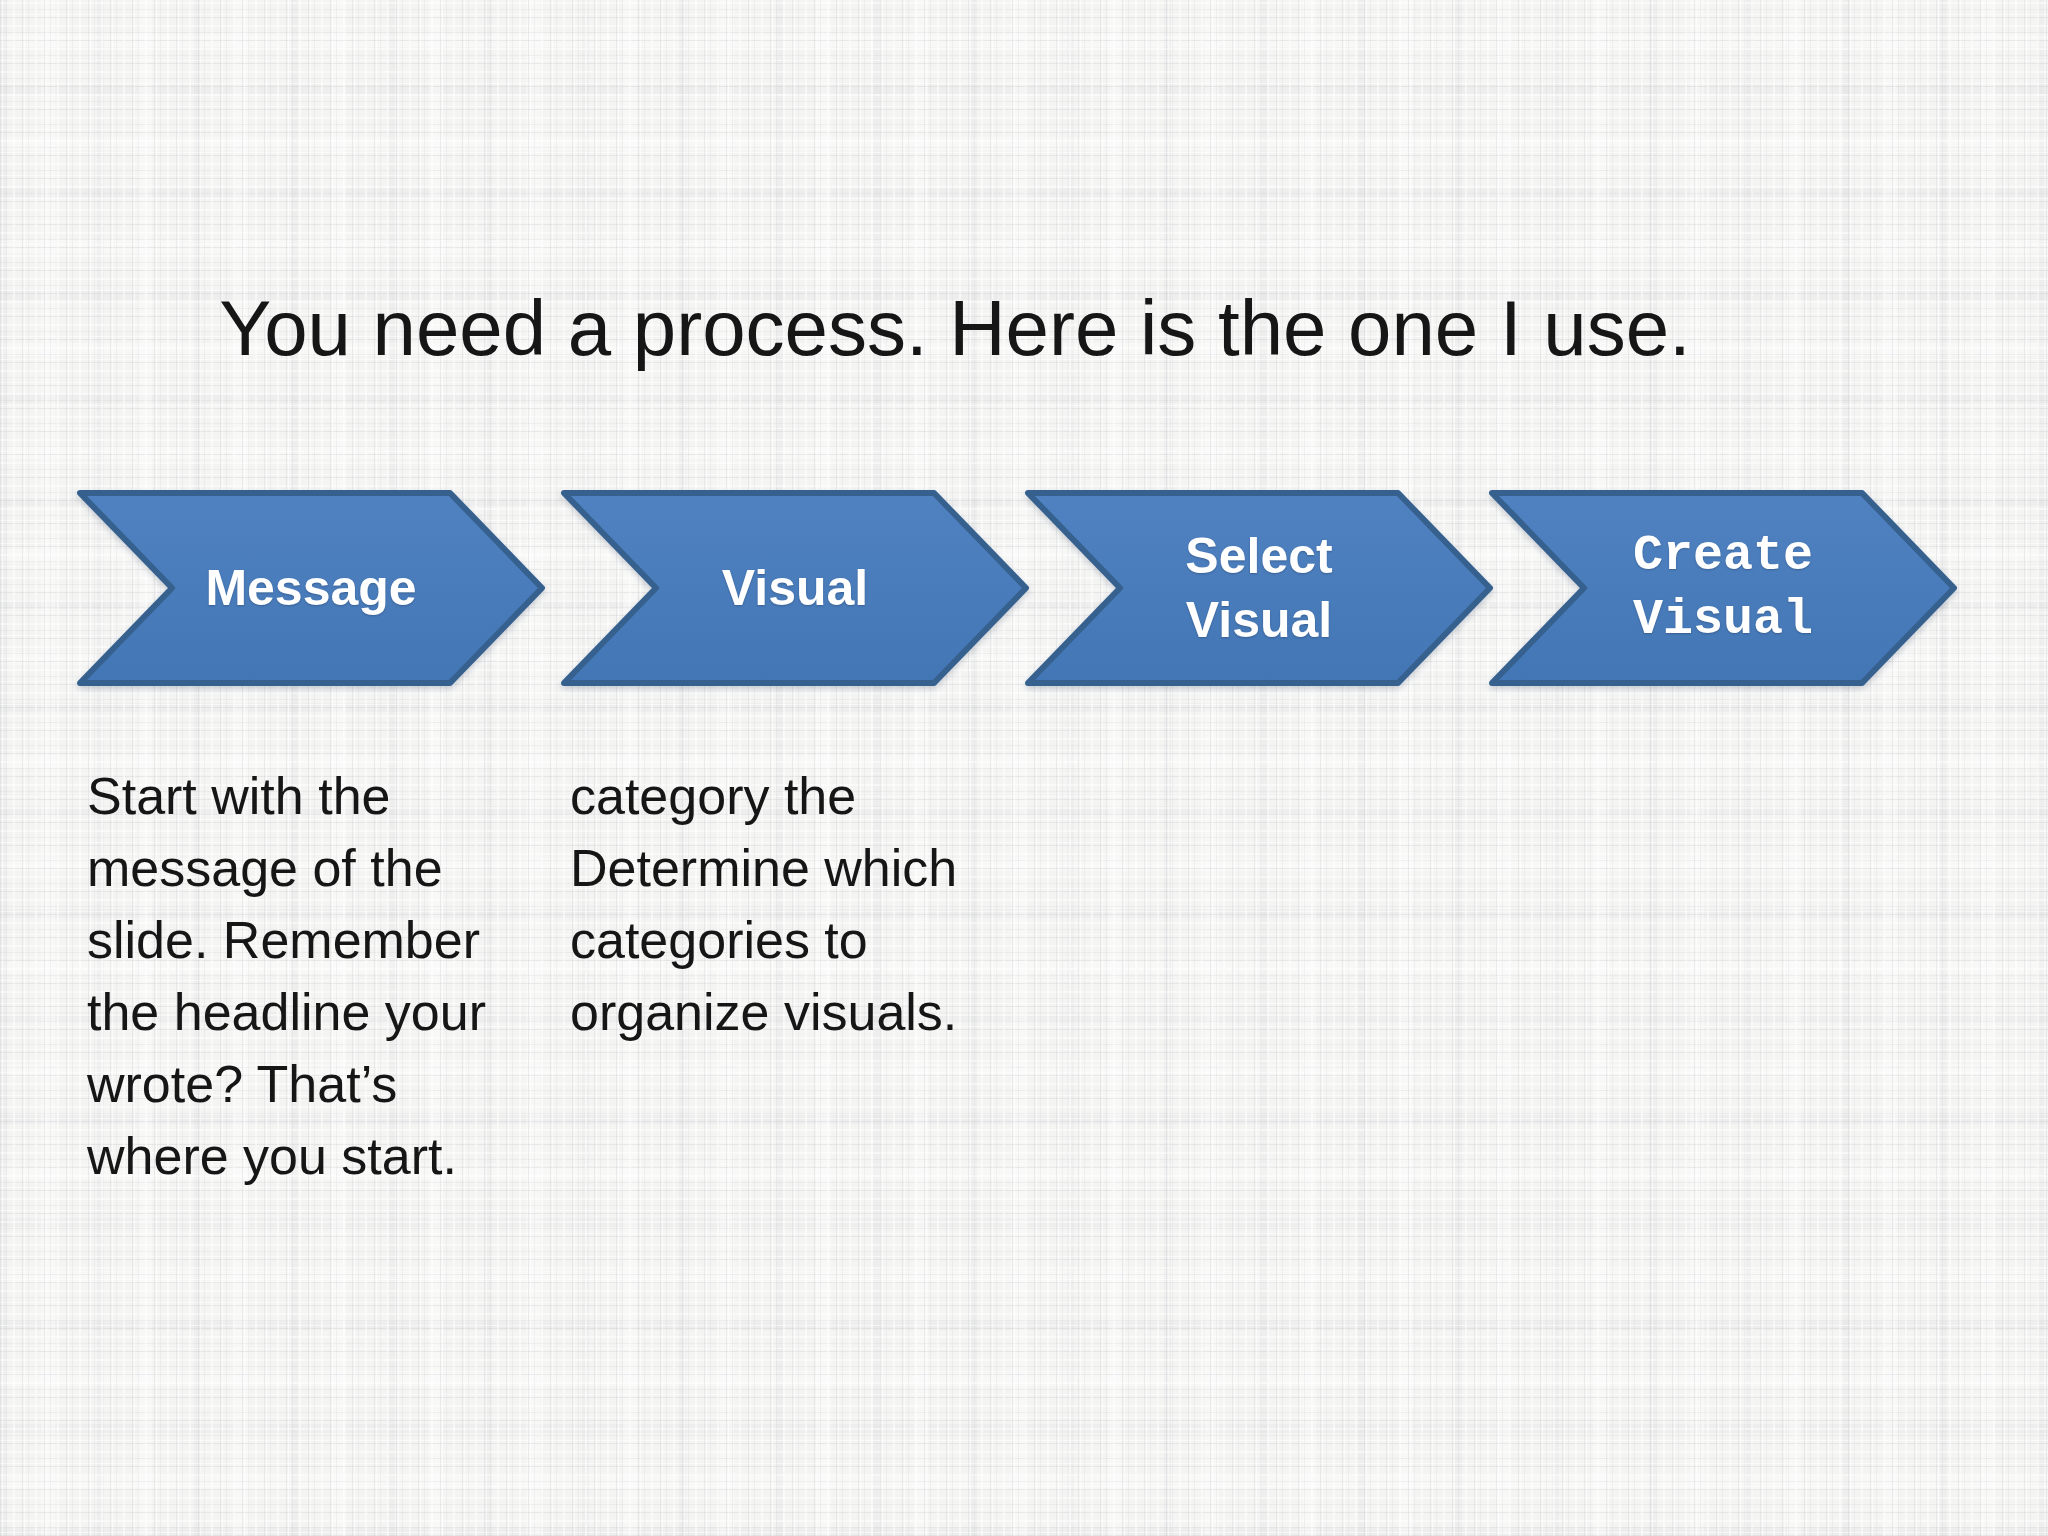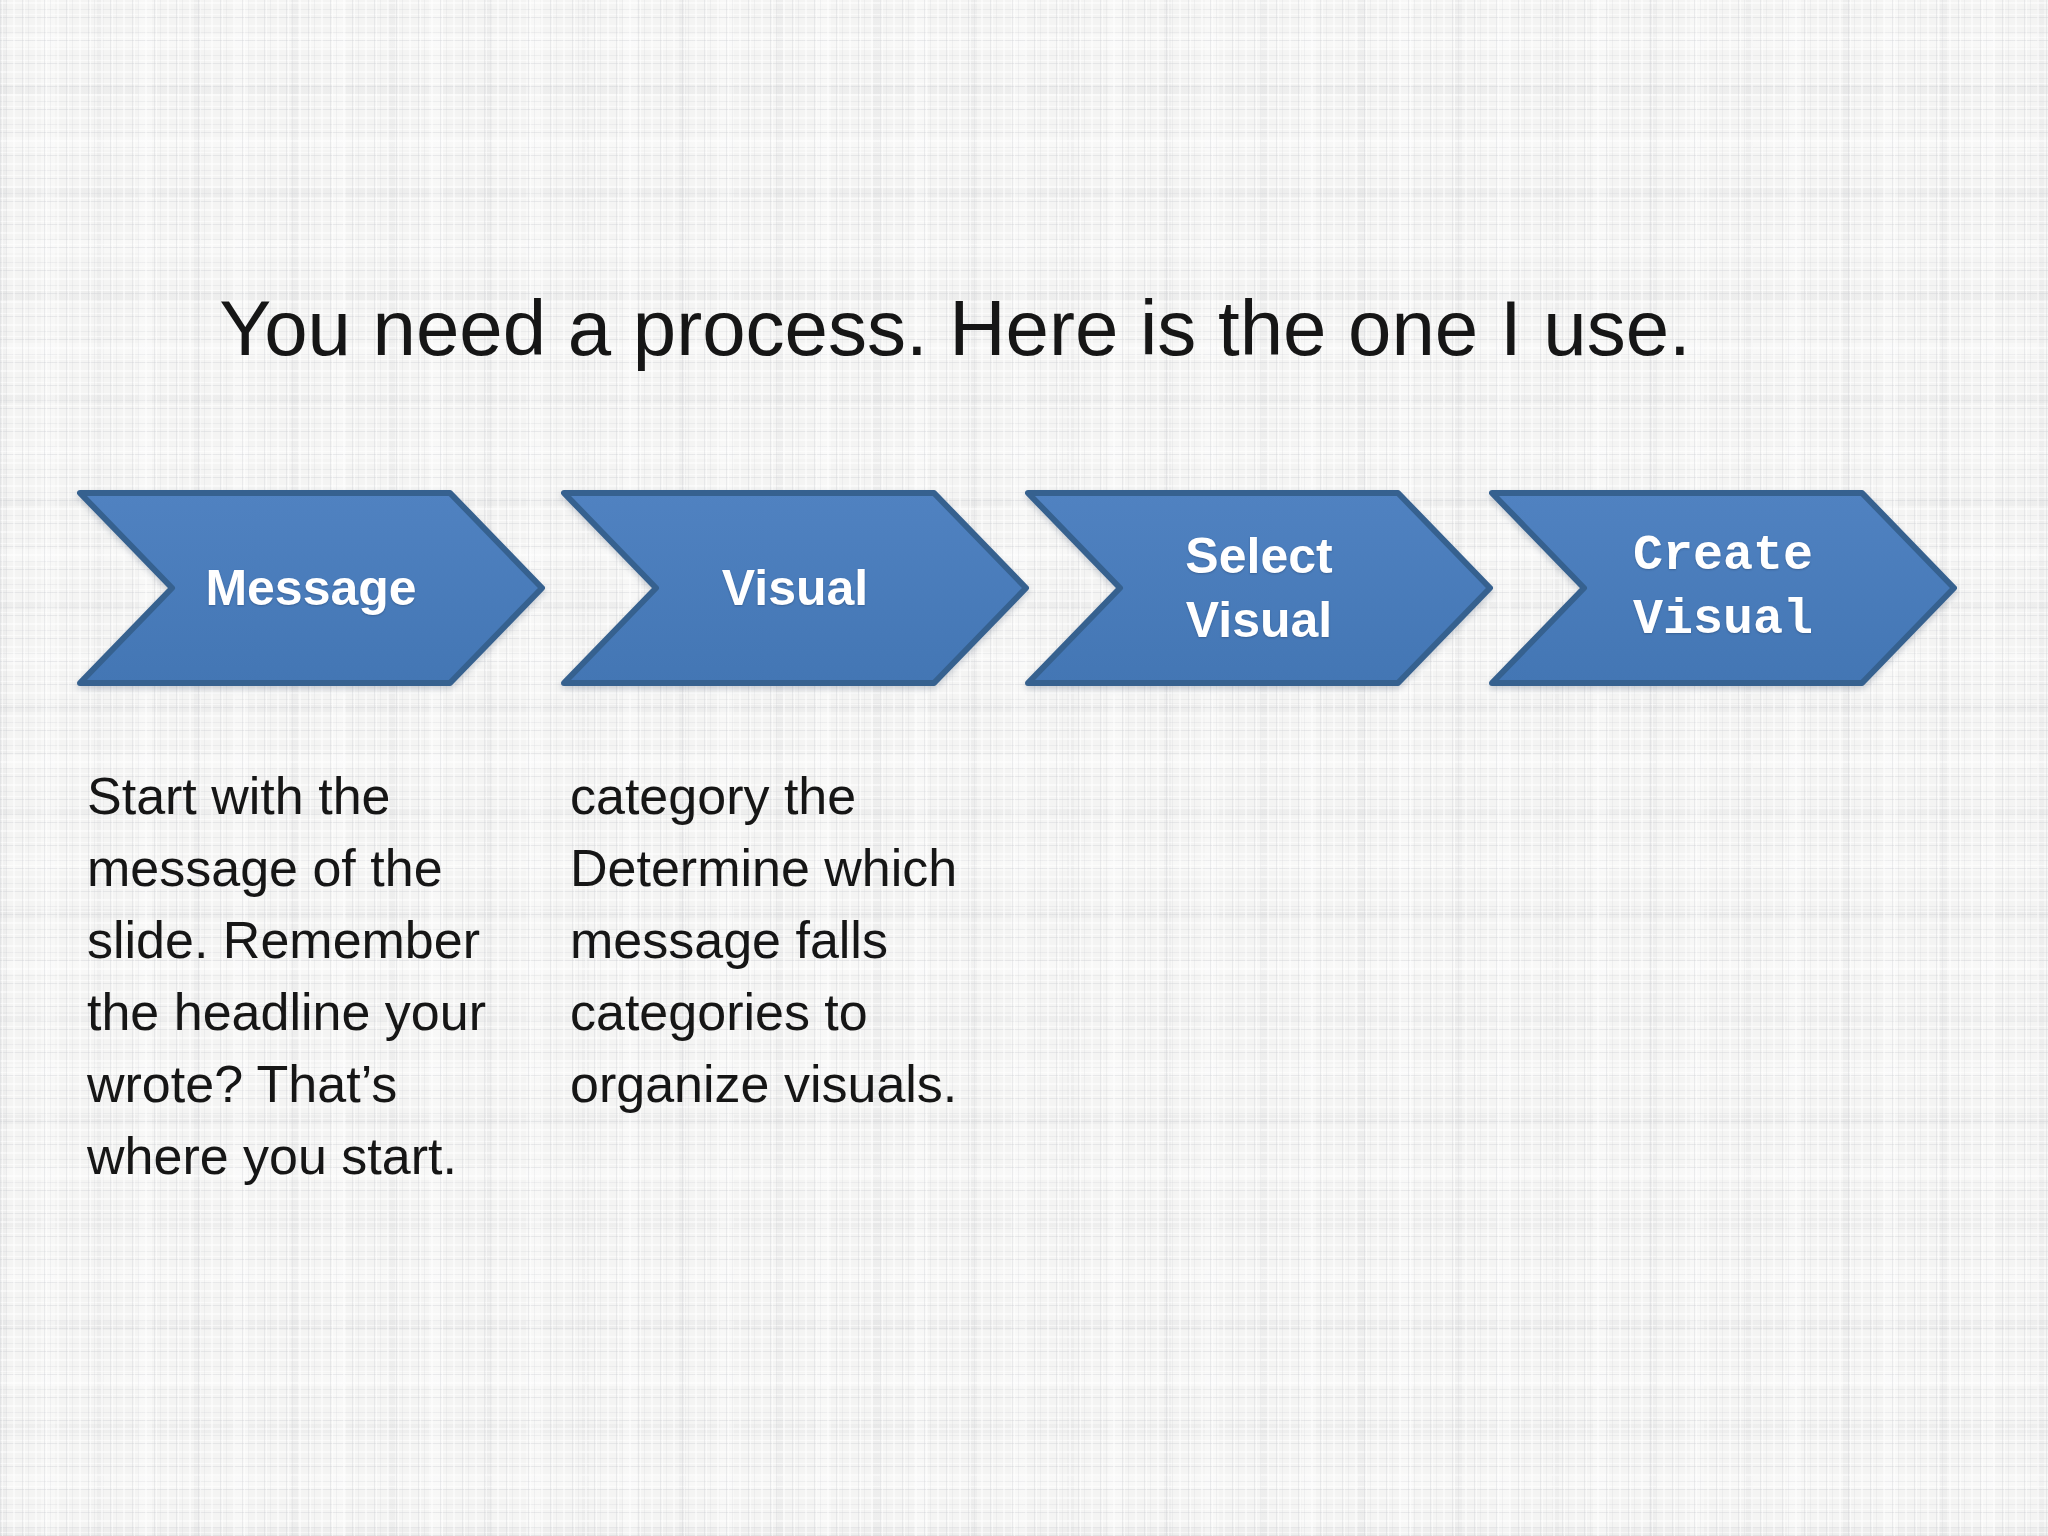--- a/index.html
+++ b/index.html
@@ -134,18 +134,17 @@
         <div>Start with the</div>
         <div>message of the</div>
         <div>slide. Remember</div>
         <div>the headline your</div>
         <div>wrote? That’s</div>
         <div>where you start.</div>
       </div>
       <div class="desc" style="left: 570px; top: 760px;">
         <div>category the</div>
         <div>Determine which</div>
-        <div>message falls</div>
         <div>categories to</div>
         <div>organize visuals.</div>
       </div>
     </div>
 </div>
 
 </body></html>

